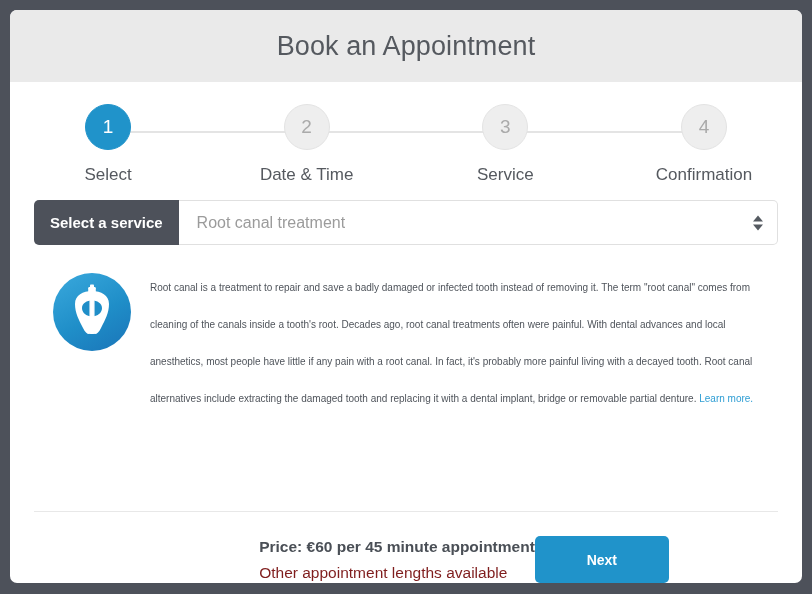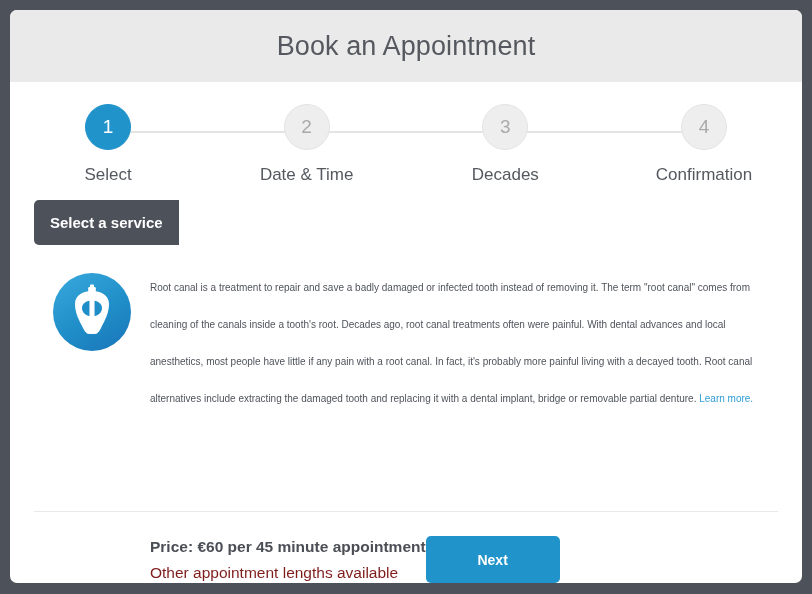--- a/index.html
+++ b/index.html
@@ -206,21 +206,21 @@
   .divider {
     height: 1px;
     background: #e8e8e8;
     margin: 20px 24px 0 24px;
     flex: 0 0 auto;
   }
 
   .modal-footer {
     display: flex;
     align-items: center;
-    justify-content: flex-start;
+    justify-content: center;
     padding: 24px 24px 0 140px;
     flex: 0 0 auto;
   }
 
   .price-block { display: flex; flex-direction: column; }
 
   .price-main {
     font-size: 15.5px;
     font-weight: bold;
     color: #4a4f56;
@@ -263,33 +263,40 @@
         <div class="step-label">Select</div>
       </div>
 
       <div class="step">
         <div class="step-circle">2</div>
         <div class="step-label">Date &amp; Time</div>
       </div>
 
       <div class="step">
         <div class="step-circle">3</div>
-        <div class="step-label">Decades</div>
+        <div class="step-label">Service</div>
       </div>
 
       <div class="step">
         <div class="step-circle">4</div>
         <div class="step-label">Confirmation</div>
       </div>
 
     </div>
   </div>
 
   <div class="service-row">
     <div class="service-label">Select a service</div>
+    <div class="service-select">
+      <div class="service-select-value">Root canal treatment</div>
+      <div class="select-arrows">
+        <span class="arrow-up"></span>
+        <span class="arrow-down"></span>
+      </div>
+    </div>
   </div>
 
   <div class="service-body">
     <div class="service-icon-wrap">
       <div class="service-icon">
         <svg width="52" height="56" viewBox="0 0 52 56" aria-hidden="true">
           <path d="M9 20 C9 11, 17 7, 26 7 C35 7, 43 11, 43 20 C43 29, 39 36, 35 44 C33 48, 31 50, 29 50 C27 50, 26.5 46, 26 42 C25.5 46, 25 50, 23 50 C21 50, 19 48, 17 44 C13 36, 9 29, 9 20 Z" fill="#ffffff"></path>
           <path d="M16 24 C16 19, 21 16.5, 26 16.5 C31 16.5, 36 19, 36 24 C36 28, 33 31, 29 32 C27.5 32.4, 26.5 32.5, 26 32.5 C25.5 32.5, 24.5 32.4, 23 32 C19 31, 16 28, 16 24 Z" fill="#1f8ec8"></path>
           <rect x="24.3" y="9" width="3.4" height="41" fill="#ffffff"></rect>
           <rect x="23.4" y="9" width="5.2" height="41" fill="#ffffff" opacity="0.9"></rect>

